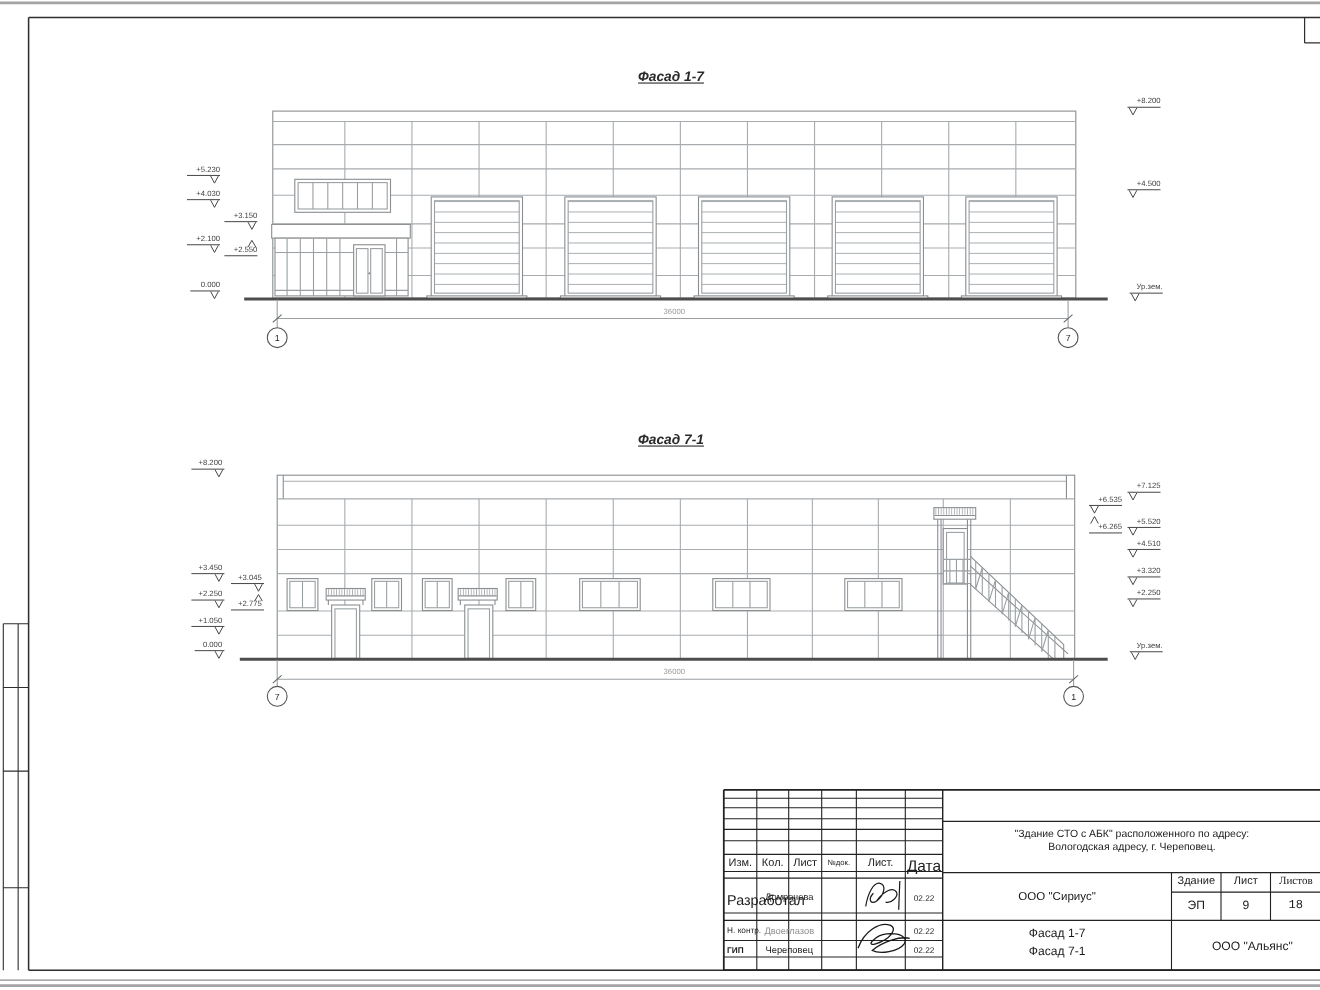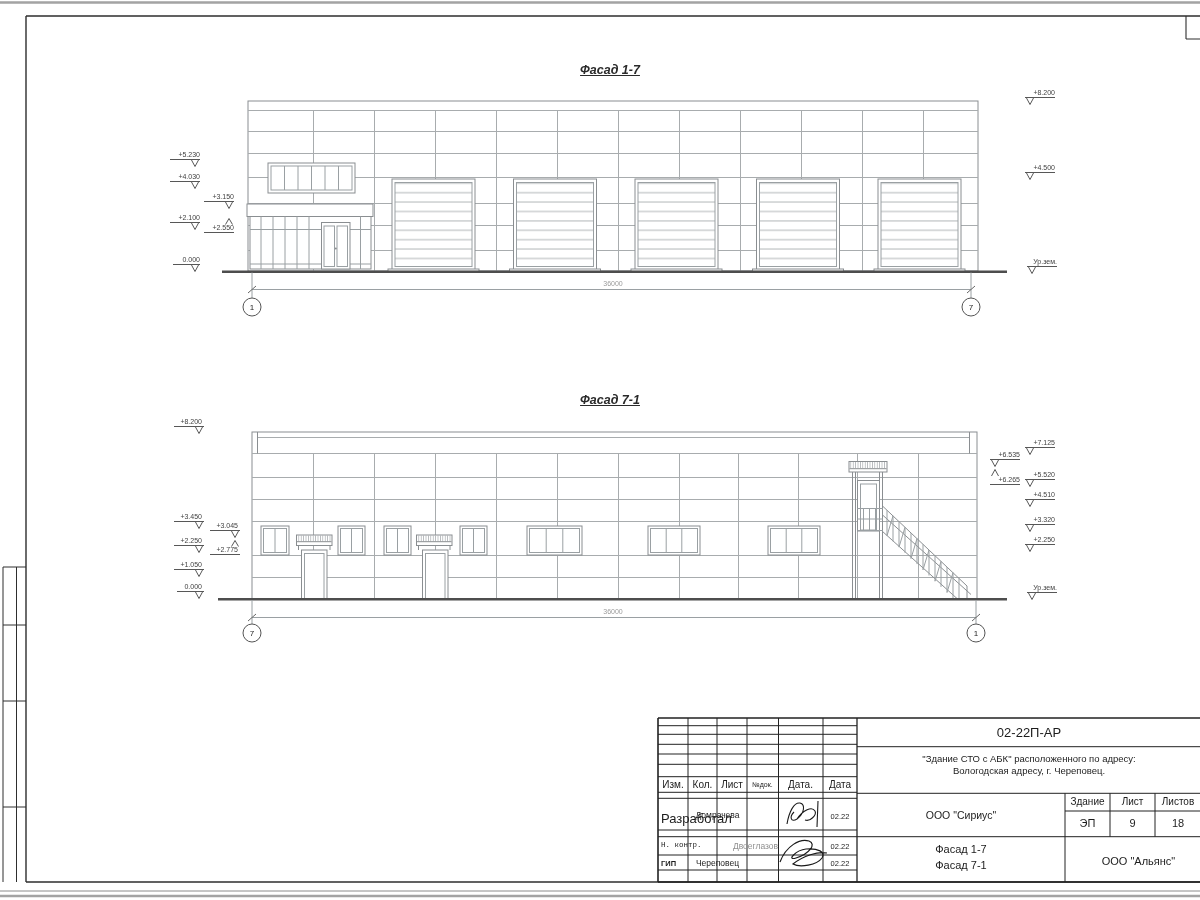--- a/index.html
+++ b/index.html
@@ -6,21 +6,21 @@
   #sheet{position:relative;width:1200px;height:900px;background:#ffffff;font-family:"Liberation Sans",sans-serif;}
   #linework{position:absolute;left:0;top:0;}
   .tx{position:absolute;font:7px "Liberation Sans",sans-serif;color:#3f3f3f;line-height:8px;white-space:nowrap;}
   .tr{text-align:right;}
   .tc{text-align:center;}
   .gray{color:#9b9b9b;}
   .ftitle{position:absolute;font-family:"Liberation Sans",sans-serif;font-size:12.5px;font-style:italic;font-weight:bold;color:#2a2a2a;text-decoration:underline;text-align:center;white-space:nowrap;}
   .axis{position:absolute;font:8px "Liberation Sans",sans-serif;color:#222;text-align:center;white-space:nowrap;}
   .tb{position:absolute;font-family:"Liberation Sans",sans-serif;color:#1c1c1c;white-space:nowrap;}
   .tb.c{text-align:center;}
-  .muted{color:#8f8f8f;margin-left:38px;}
+  .muted{color:#8f8f8f;}
 </style>
 </head>
 <body>
 
 <div id="sheet">
 
 <svg id="linework" width="1200" height="900" viewBox="0 0 1200 900">
   <defs>
     <pattern id="slats" width="10" height="9.4" patternUnits="userSpaceOnUse">
       <path d="M0,4.7H10" stroke="#9aa0a3" stroke-width="0.8"></path>
@@ -255,42 +255,41 @@
 <span class="tx tr" style="left:992px;top:476px;width:28px;">+6.265</span>
 <span class="tx tr" style="left:1027px;top:471px;width:28px;">+5.520</span>
 <span class="tx tr" style="left:1027px;top:491px;width:28px;">+4.510</span>
 <span class="tx tr" style="left:1027px;top:516px;width:28px;">+3.320</span>
 <span class="tx tr" style="left:1027px;top:536px;width:28px;">+2.250</span>
 <span class="tx tr" style="left:1029px;top:584px;width:28px;">Ур.зем.</span>
 <span class="tx tc gray" style="left:578px;top:608px;width:70px;">36000</span>
 <span class="axis" style="left:243px;top:629px;width:18px;">7</span>
 <span class="axis" style="left:967px;top:629px;width:18px;">1</span>
 
-<span class="tb c" style="left:858px;top:725px;width:342px;font-size:13px;">02-22П-АР</span>
 <span class="tb c" style="left:860px;top:753px;width:338px;font-size:9.5px;">"Здание СТО с АБК" расположенного по адресу:</span>
 <span class="tb c" style="left:860px;top:765px;width:338px;font-size:9.5px;">Вологодская адресу, г. Череповец.</span>
 <span class="tb c" style="left:858px;top:809px;width:206px;font-size:10.5px;">ООО "Сириус"</span>
 <span class="tb c" style="left:1066px;top:796px;width:43px;font-size:10px;">Здание</span>
 <span class="tb c" style="left:1111px;top:796px;width:43px;font-size:10px;">Лист</span>
-<span class="tb c" style="left:1156px;top:796px;width:44px;font-size:10px;">Листов</span>
+<span class="tb c" style="left:1156px;top:796px;width:44px;font-size:10px;font-family:Liberation Serif, serif;">Листов</span>
 <span class="tb c" style="left:1066px;top:817px;width:43px;font-size:11px;">ЭП</span>
 <span class="tb c" style="left:1111px;top:817px;width:43px;font-size:11px;">9</span>
-<span class="tb c" style="left:1156px;top:817px;width:44px;font-size:11px;">18</span>
+<span class="tb c" style="left:1156px;top:817px;width:44px;font-size:11px;font-family:Liberation Mono, monospace;">18</span>
 <span class="tb c" style="left:858px;top:843px;width:206px;font-size:11px;">Фасад 1-7</span>
 <span class="tb c" style="left:858px;top:859px;width:206px;font-size:11px;">Фасад 7-1</span>
 <span class="tb c" style="left:1066px;top:855px;width:145px;font-size:11px;">ООО "Альянс"</span>
 <span class="tb c" style="left:658px;top:779px;width:30px;font-size:10px;">Изм.</span>
 <span class="tb c" style="left:688px;top:779px;width:29px;font-size:10px;">Кол.</span>
 <span class="tb c" style="left:717px;top:779px;width:30px;font-size:10px;">Лист</span>
 <span class="tb c" style="left:747px;top:781px;width:31px;font-size:7px;">№док.</span>
-<span class="tb c" style="left:778px;top:779px;width:45px;font-size:10px;">Дата.</span>
-<span class="tb c" style="left:823px;top:779px;width:34px;font-size:10px;">Дата</span>
+<span class="tb c" style="left:778px;top:779px;width:45px;font-size:10px;">Лист.</span>
+<span class="tb c" style="left:823px;top:779px;width:34px;font-size:14px;">Дата</span>
 <span class="tb" style="left:661px;top:811px;font-size:13px;">Разработал</span>
 <span class="tb c" style="left:688px;top:810px;width:59px;font-size:8.5px;">Домрачева</span>
 <span class="tb c" style="left:823px;top:811.5px;width:34px;font-size:7.5px;">02.22</span>
-<span class="tb" style="left:661px;top:841px;font-size:7.5px;font-family:Liberation Mono, monospace;">Н. контр.</span>
+<span class="tb" style="left:661px;top:841px;font-size:7.5px;">Н. контр.</span>
 <span class="tb c muted" style="left:688px;top:841px;width:59px;font-size:8.5px;">Двоеглазов</span>
 <span class="tb c" style="left:823px;top:841.5px;width:34px;font-size:7.5px;">02.22</span>
 <span class="tb" style="left:661px;top:858.5px;font-size:7.5px;font-weight:bold;">ГИП</span>
 <span class="tb c" style="left:688px;top:858px;width:59px;font-size:8.5px;">Череповец</span>
 <span class="tb c" style="left:823px;top:858.5px;width:34px;font-size:7.5px;">02.22</span>
 
 </div>
 
 </body></html>

